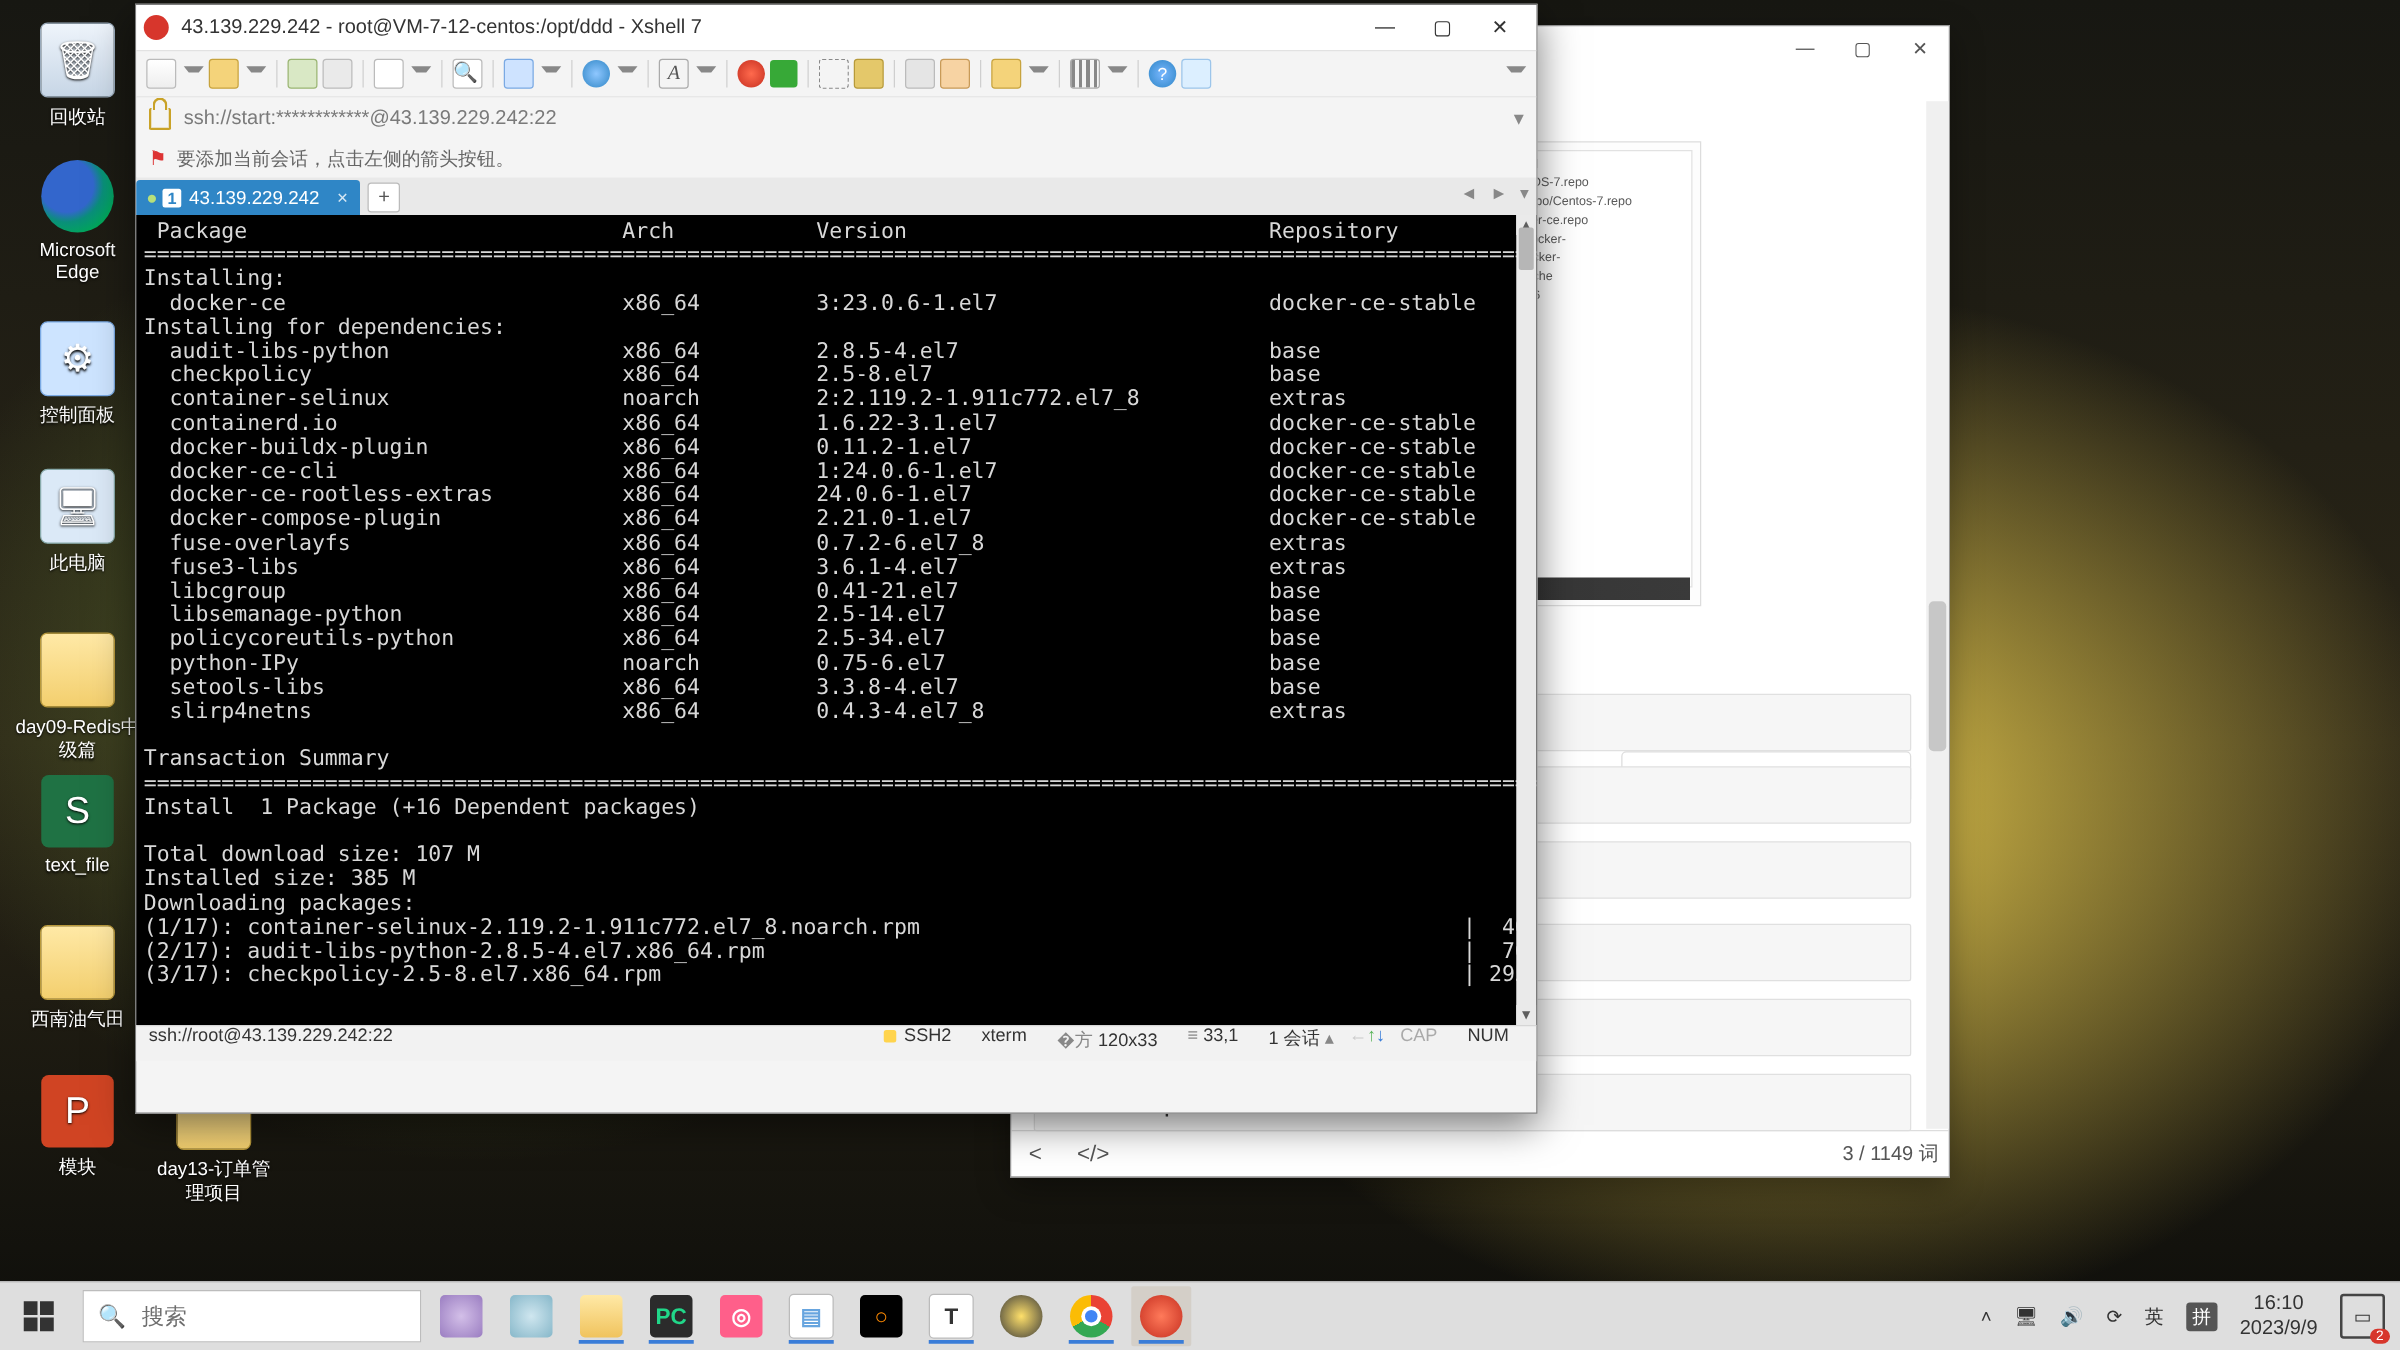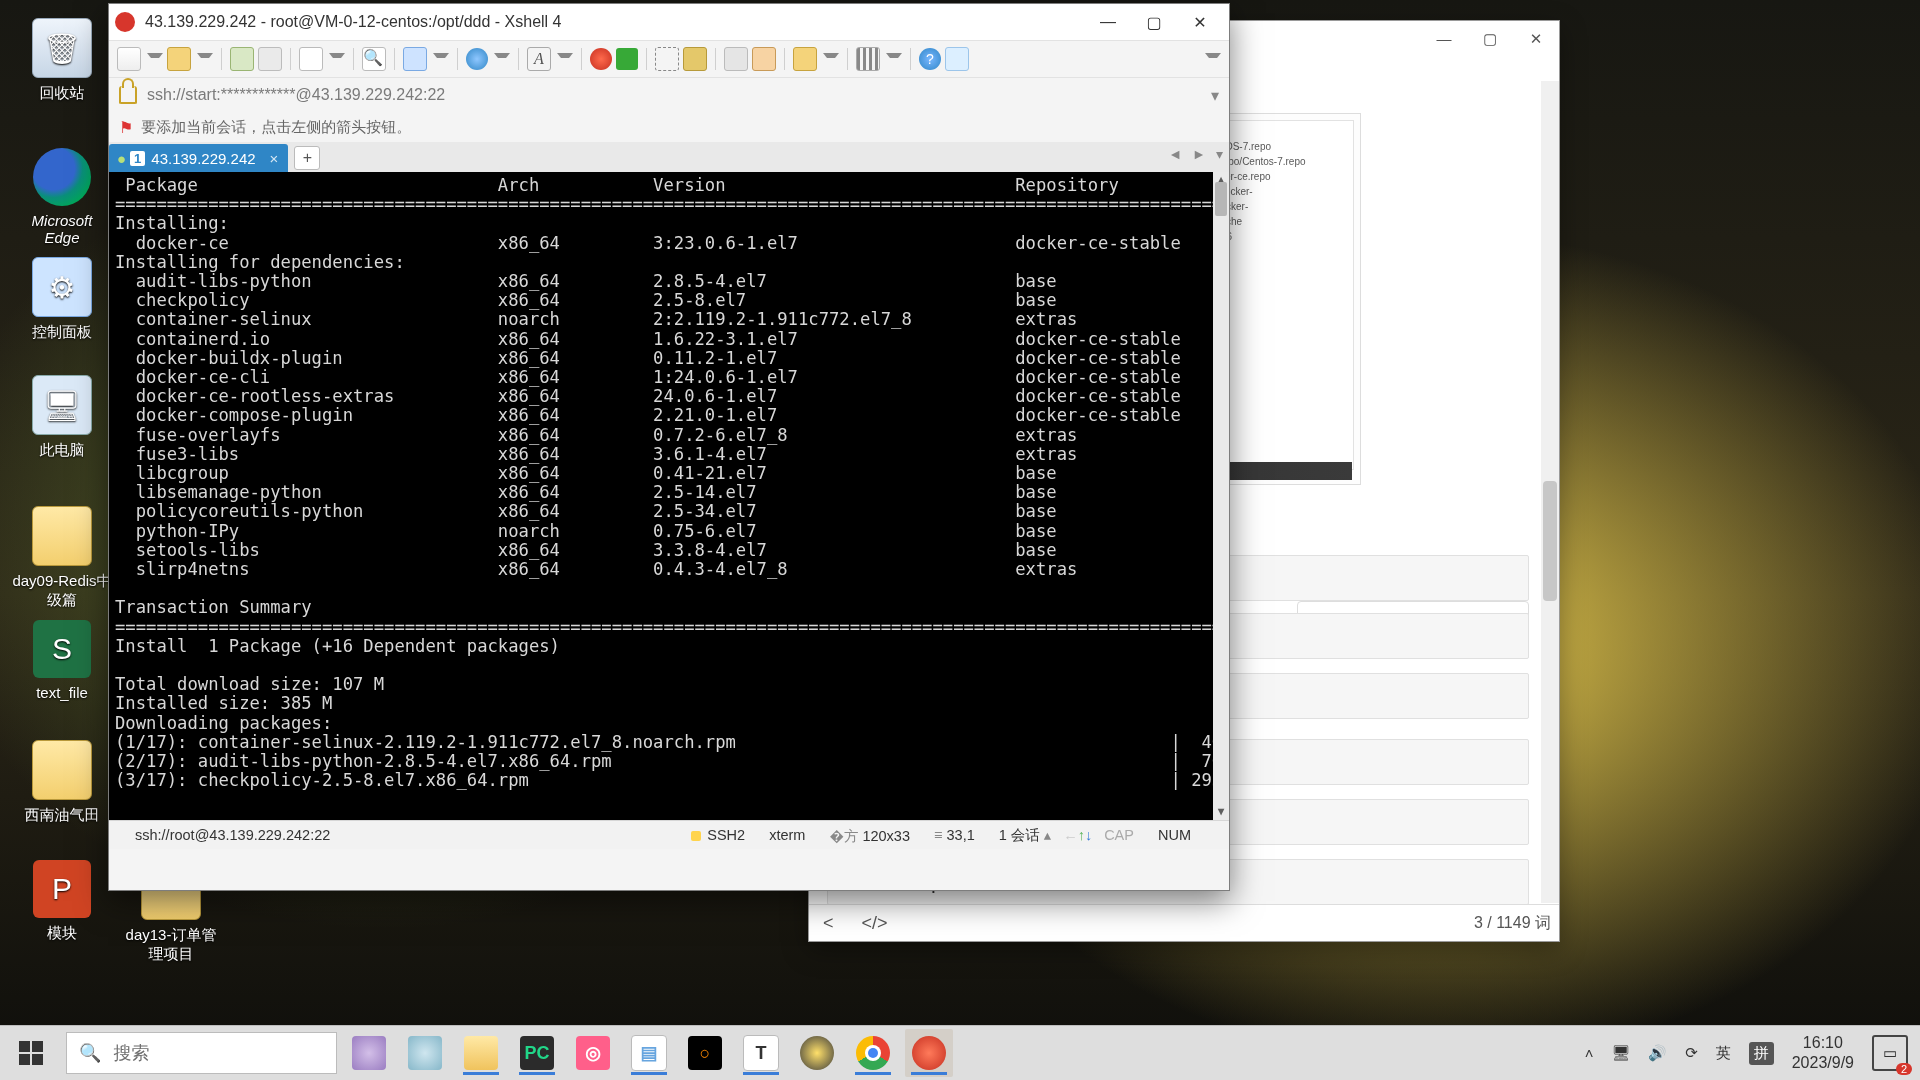--- a/index.html
+++ b/index.html
@@ -49,21 +49,21 @@
   .xwin .tabbar{height:30px;background:#e9e9e9;position:relative;display:flex;align-items:flex-end;}
   .xwin .tabbar .tab{height:28px;background:#2f86c6;color:#fff;font-size:15px;display:flex;align-items:center;padding:0 10px 0 8px;border-radius:3px 3px 0 0;}
   .xwin .tabbar .tab .num{background:#fff;color:#2f86c6;border-radius:2px;padding:0 4px;margin-right:6px;font-weight:bold;font-size:13px;}
   .xwin .tabbar .tab .x{margin-left:14px;opacity:.8;}
   .xwin .tabbar .plus{width:24px;height:22px;border:1px solid #bbb;margin-left:6px;margin-bottom:2px;background:#fff;display:flex;align-items:center;justify-content:center;font-size:16px;color:#555;border-radius:3px;}
   .xwin .tabbar .navr{position:absolute;right:6px;top:4px;color:#888;font-size:14px;display:flex;gap:10px;}
   .terminal{position:relative;background:#000;color:#d8d8d8;font-family:"DejaVu Sans Mono","Cascadia Mono",Menlo,Consolas,monospace;font-size:17.2px;line-height:19.2px;white-space:pre;padding:4px 6px 4px 6px;height:640px;overflow:hidden;}
   .terminal .scrollbar{position:absolute;right:0;top:0;bottom:0;width:16px;background:#eaeaea;}
   .terminal .scrollbar .thumb{position:absolute;left:2px;right:2px;top:10px;height:34px;background:#b6b6b6;border-radius:2px;}
   .terminal .scrollbar .arr{position:absolute;left:0;right:0;height:16px;background:#eaeaea;color:#5e5e5e;display:flex;align-items:center;justify-content:center;font-size:11px;}
-  .xwin .status{height:28px;background:#f2f2f2;border-top:1px solid #d6d6d6;display:flex;align-items:center;font-size:14.5px;color:#333;padding:0 26px;}
+  .xwin .status{height:28px;background:#f2f2f2;border-top:1px solid #d6d6d6;display:flex;font-size:14.5px;color:#333;padding:0 10px;}
   .xwin .status .sp{flex:1;}
   .xwin .status .pill{padding:0 12px;}
   .xwin .status .ssh{color:#333;}
   .xwin .status .ssh::before{content:"";display:inline-block;width:10px;height:10px;background:#ffd44d;border-radius:2px;margin-right:6px;vertical-align:middle;}
   .xwin .status .arrU{color:#5ab45a;}
   .xwin .status .arrD{color:#3a7dd8;}
   
   .taskbar{position:absolute;left:0;right:0;bottom:0;height:54px;background:#dedede;border-top:1px solid #bdbdbd;display:flex;align-items:center;}
   .taskbar .start{width:62px;height:54px;display:flex;align-items:center;justify-content:center;}
   .taskbar .start .winlogo{width:24px;height:24px;display:grid;grid-template-columns:1fr 1fr;grid-template-rows:1fr 1fr;gap:2px;}
@@ -80,21 +80,21 @@
 </head>
 <body>
 
 <div class="desktop"></div>
 
 <div id="dicons">
     <div class="dicon" style="left: 12px; top: 18px;">
       <div class="glyph" style="background: linear-gradient(rgb(238, 244, 251), rgb(199, 214, 230)); border: 1px solid rgb(153, 170, 187);">🗑</div>
       <div>回收站</div>
     </div>
-    <div class="dicon" style="left: 12px; top: 148px; font-style: italic;">
+    <div class="dicon" style="left: 12px; top: 128px;">
       <div class="glyph" style="background: radial-gradient(circle at 35% 35%, rgb(51, 102, 204) 0px, rgb(51, 102, 204) 40%, rgb(10, 143, 122) 55%, rgb(0, 170, 85) 80%); border-radius: 50%;"></div>
       <div>Microsoft Edge</div>
     </div>
     <div class="dicon" style="left: 12px; top: 257px;">
       <div class="glyph" style="background: rgb(205, 228, 255); border: 1px solid rgb(122, 169, 227);">⚙</div>
       <div>控制面板</div>
     </div>
     <div class="dicon" style="left: 12px; top: 375px;">
       <div class="glyph" style="background: rgb(219, 233, 247); border: 1px solid rgb(136, 170, 170);">🖥</div>
       <div>此电脑</div>
@@ -156,21 +156,21 @@
   <div class="bottombar">
     <span class="nav">&lt;</span>
     <span class="nav">&lt;/&gt;</span>
     <span class="cnt">3 / 1149 词</span>
   </div>
 </div>
 
 <div class="xwin">
   <div class="titlebar">
     <span class="xicon"></span>
-    <span>43.139.229.242 - root@VM-0-12-centos:/opt/ddd - Xshell 4</span>
+    <span>43.139.229.242 - root@VM-7-12-centos:/opt/ddd - Xshell 7</span>
     <span class="spacer"></span>
     <span class="wbtn">―</span>
     <span class="wbtn">▢</span>
     <span class="wbtn">✕</span>
   </div>
   <div class="toolbar">
     <div class="tb" style="background:linear-gradient(#fff,#eee);border:1px solid #bbb;"></div>
       <div class="drop"></div>
     <div class="tb" style="background:#f4d37a;border:1px solid #c7a33e;"></div>
       <div class="drop"></div>

